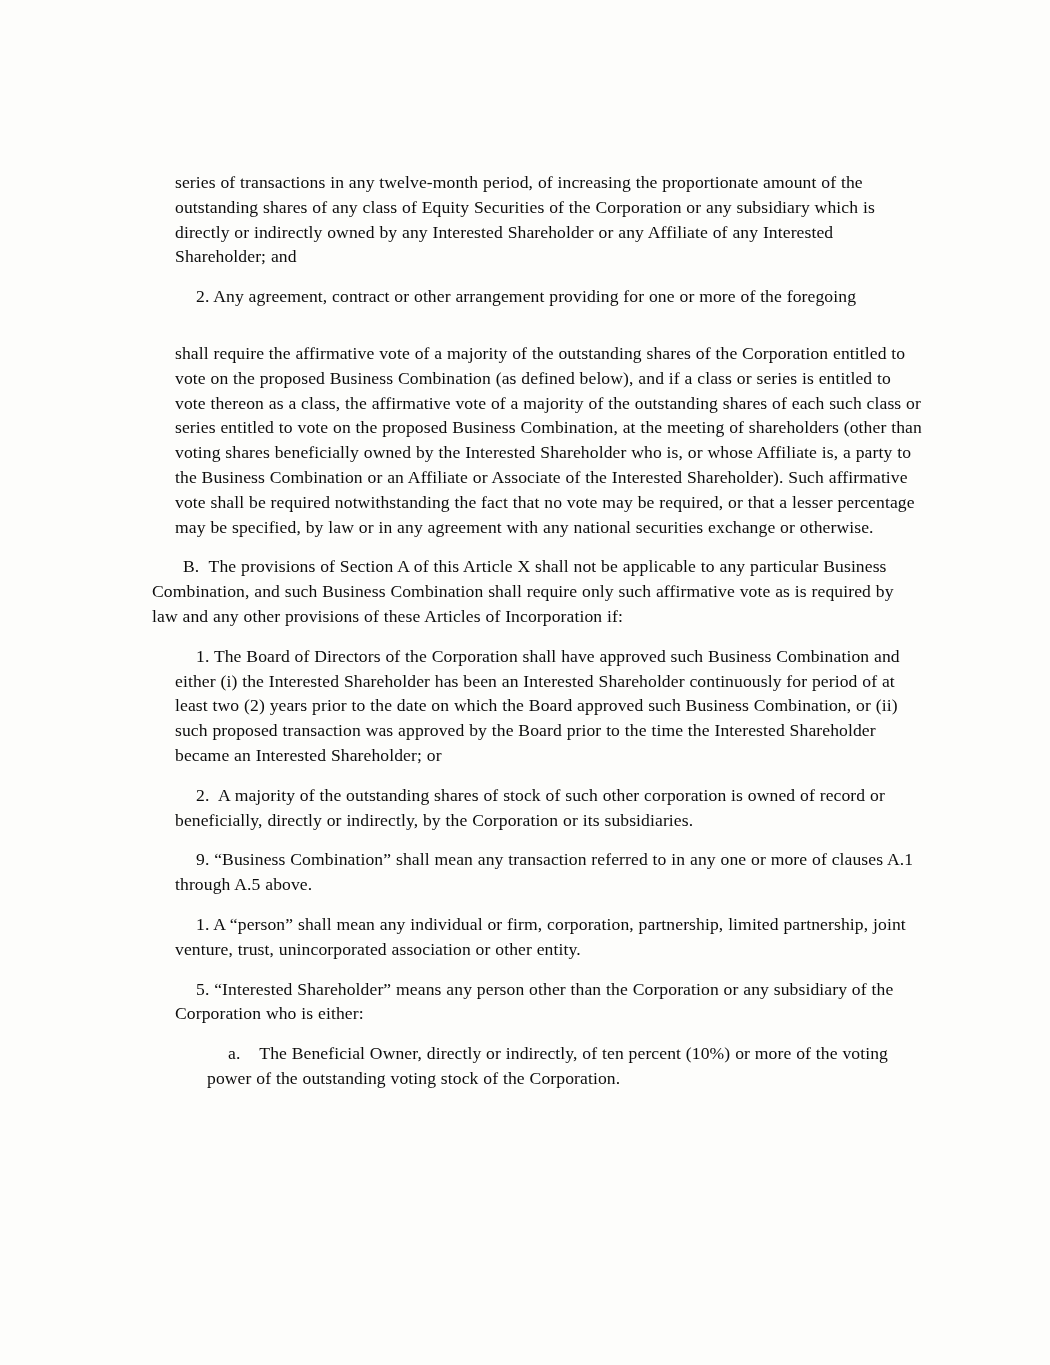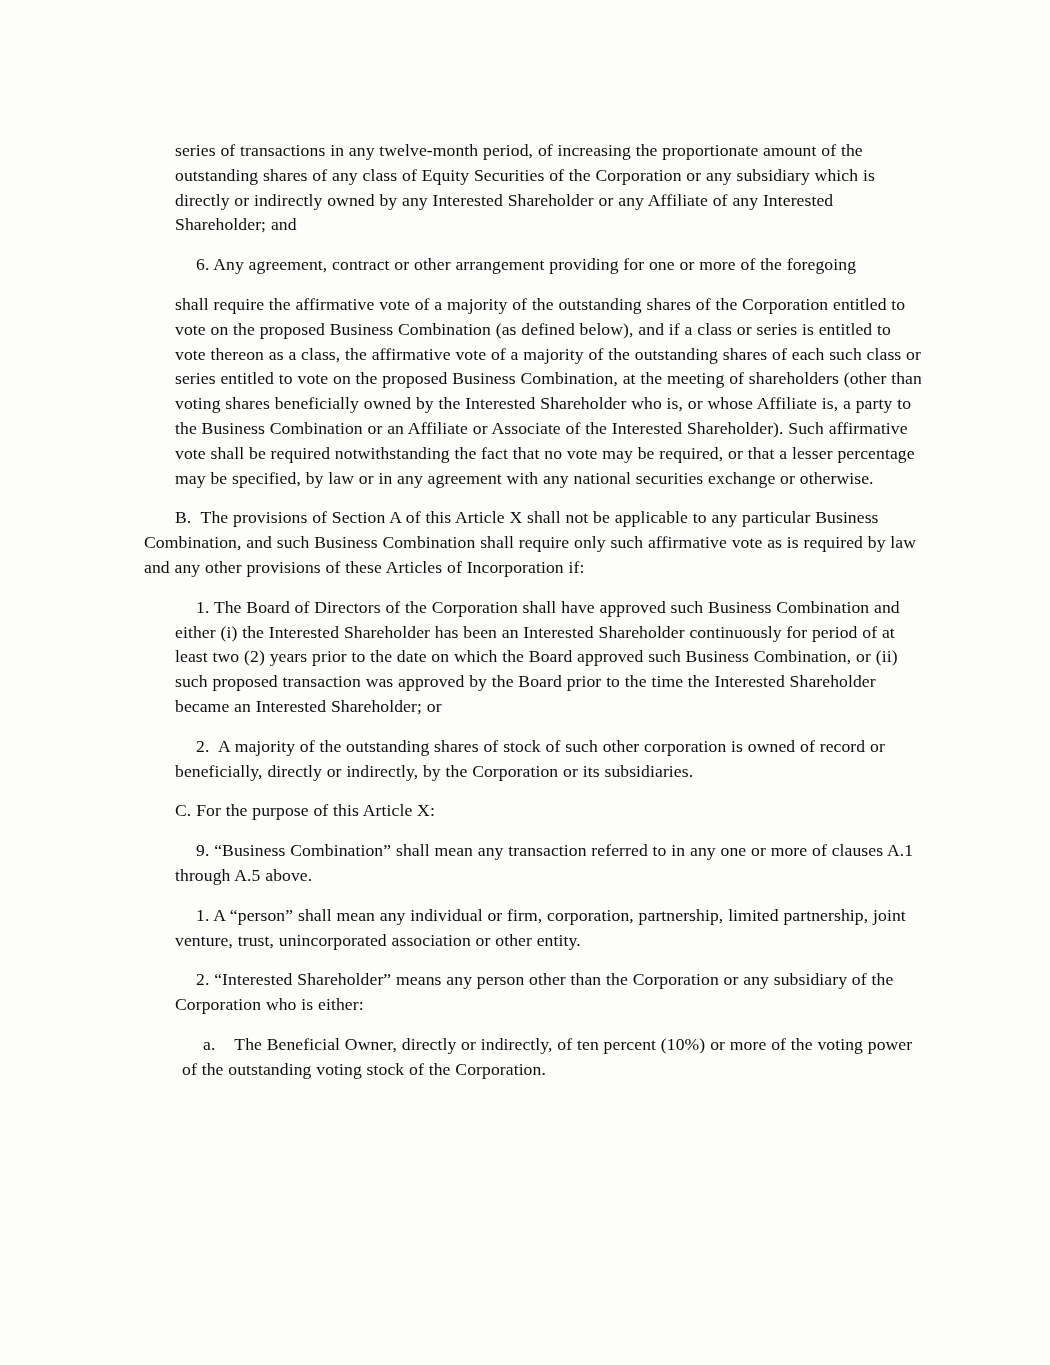--- a/index.html
+++ b/index.html
@@ -21,33 +21,32 @@
     color: #0c0c0c;
     overflow: hidden;
   }
   .para {
     font-size: 17.6px;
     line-height: 24.8px;
     margin: 0 0 15px 35px;
     letter-spacing: 0.1px;
     word-spacing: 0.3px;
   }
-  .flush   { text-indent: 0; }
+  .flush   { text-indent: 0; margin-top: 32px; }
   .item    { text-indent: 21px; }
-  .section { margin-left: 4px; text-indent: 31px; }
-  .subitem { margin-left: 42px; text-indent: 21px; }
+  .section { margin-left: 12px; text-indent: 31px; }
+  .subitem { margin-left: 67px; text-indent: 21px; }
 </style>
 </head>
 <body>
 
 <div class="page">
   <p class="para flush">series of transactions in any twelve-month period, of increasing the proportionate amount of the outstanding shares of any class of Equity Securities of the Corporation or any subsidiary which is directly or indirectly owned by any Interested Shareholder or any Affiliate of any Interested Shareholder; and</p>
-  <p class="para item">6. Any agreement, contract or other arrangement providing for one or more of the foregoing</p>
+  <p class="para item">2. Any agreement, contract or other arrangement providing for one or more of the foregoing</p>
   <p class="para flush">shall require the affirmative vote of a majority of the outstanding shares of the Corporation entitled to vote on the proposed Business Combination (as defined below), and if a class or series is entitled to vote thereon as a class, the affirmative vote of a majority of the outstanding shares of each such class or series entitled to vote on the proposed Business Combination, at the meeting of shareholders (other than voting shares beneficially owned by the Interested Shareholder who is, or whose Affiliate is, a party to the Business Combination or an Affiliate or Associate of the Interested Shareholder). Such affirmative vote shall be required notwithstanding the fact that no vote may be required, or that a lesser percentage may be specified, by law or in any agreement with any national securities exchange or otherwise.</p>
   <p class="para section">B.&nbsp; The provisions of Section A of this Article X shall not be applicable to any particular Business Combination, and such Business Combination shall require only such affirmative vote as is required by law and any other provisions of these Articles of Incorporation if:</p>
   <p class="para item">1. The Board of Directors of the Corporation shall have approved such Business Combination and either (i) the Interested Shareholder has been an Interested Shareholder continuously for period of at least two (2) years prior to the date on which the Board approved such Business Combination, or (ii) such proposed transaction was approved by the Board prior to the time the Interested Shareholder became an Interested Shareholder; or</p>
   <p class="para item">2.&nbsp; A majority of the outstanding shares of stock of such other corporation is owned of record or beneficially, directly or indirectly, by the Corporation or its subsidiaries.</p>
-  <p class="para section">C. For the purpose of this Article X:</p>
   <p class="para item">9. “Business Combination” shall mean any transaction referred to in any one or more of clauses A.1 through A.5 above.</p>
   <p class="para item">1. A “person” shall mean any individual or firm, corporation, partnership, limited partnership, joint venture, trust, unincorporated association or other entity.</p>
-  <p class="para item">2. “Interested Shareholder” means any person other than the Corporation or any subsidiary of the Corporation who is either:</p>
+  <p class="para item">5. “Interested Shareholder” means any person other than the Corporation or any subsidiary of the Corporation who is either:</p>
   <p class="para subitem">a.&nbsp;&nbsp;&nbsp; The Beneficial Owner, directly or indirectly, of ten percent (10%) or more of the voting power of the outstanding voting stock of the Corporation.</p>
 </div>
 
 </body></html>

